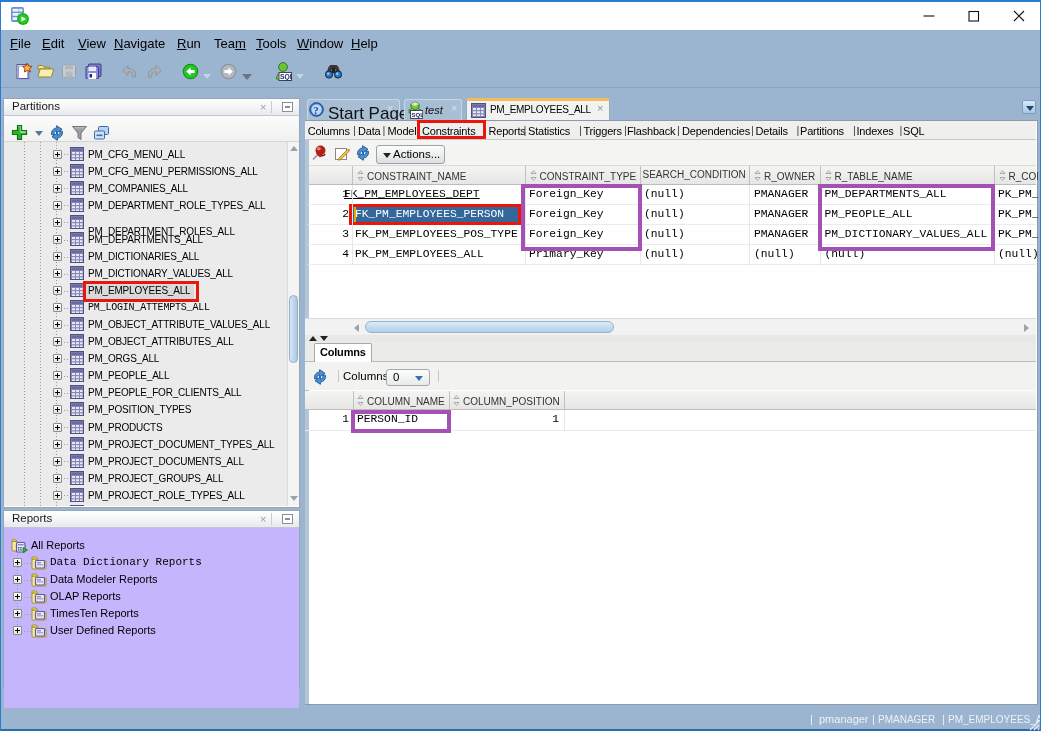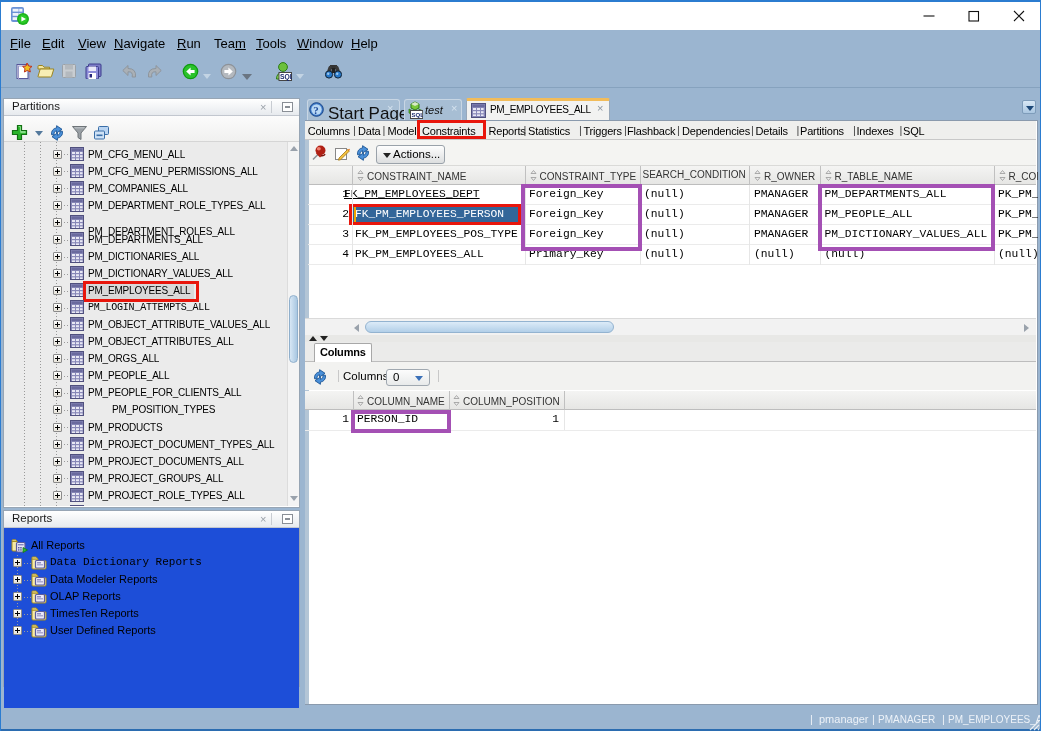--- a/index.html
+++ b/index.html
@@ -447,21 +447,21 @@
             <rect x="6" y="5" width="3" height="2"></rect>
             <rect x="10" y="5" width="2.6" height="2"></rect>
 <rect x="2" y="8.2" width="3" height="2"></rect>
             <rect x="6" y="8.2" width="3" height="2"></rect>
             <rect x="10" y="8.2" width="2.6" height="2"></rect>
 <rect x="2" y="11.4" width="3" height="1.6"></rect>
             <rect x="6" y="11.4" width="3" height="1.6"></rect>
             <rect x="10" y="11.4" width="2.6" height="1.6"></rect>
 </g>
         </svg>
-<div class="trow" style="left:84px;top:262.4px;margin-left:24px;">PM_POSITION_TYPES</div>
+<div class="trow" style="left:84px;top:262.4px;">PM_POSITION_TYPES</div>
 <div class="pbox" style="left:49px;top:280.5px;"></div>
 <div class="hguide" style="left:60px;top:285.0px;width:8px;"></div>
 <svg class="abs" style="left:66px;top:277.5px" width="15" height="15" viewBox="0 0 15 15">
 <rect x="0.5" y="0.5" width="13" height="13" fill="#8888b8" stroke="#50507e"></rect>
 <rect x="1.5" y="1.5" width="11" height="2.6" fill="#6a6a9e"></rect>
 <g fill="#e8e8f4">
 <rect x="2" y="5" width="3" height="2"></rect>
             <rect x="6" y="5" width="3" height="2"></rect>
             <rect x="10" y="5" width="2.6" height="2"></rect>
 <rect x="2" y="8.2" width="3" height="2"></rect>
@@ -569,21 +569,21 @@
  <div class="tri" style="left:2px;top:354px;border-left:4px solid transparent;border-right:4px solid transparent;border-top:5px solid #9aa2ac;"></div>
 </div>
 </div>
 <div class="panel" style="left:2px;top:508px;width:297px;height:177px;">
  <div class="phead">
         <span class="t">Reports</span>
   <span class="phx" style="left:256px">×</span>
   <span style="position:absolute;left:267px;top:2px;width:1px;height:12px;background:#c8ccd2"></span>
   <span class="phm" style="left:278px"></span>
  </div>
- <div class="abs" style="left:0;top:17px;width:295px;height:180px;background:#1d4ed8;overflow:hidden;">
+ <div class="abs" style="left:0;top:17px;width:295px;height:180px;background:#c4b5fd;overflow:hidden;">
 <svg class="abs" style="left:7px;top:10px" width="17" height="16" viewBox="0 0 17 16">
 <path d="M1 4 L1 12 Q1 13 2 13 L13 13 L13 5.5 L7.5 5.5 L6 3.5 L1.8 3.5 Q1 3.5 1 4 Z" fill="#f5e9a8" stroke="#a98f1f"></path>
 <path d="M1 3.5 L1 2.4 Q1 1.8 1.8 1.8 L4.8 1.8 L6.2 3.5 Z" fill="#f0e09a" stroke="#a98f1f"></path>
 <rect x="5.5" y="4.5" width="8.5" height="9.5" rx="1" fill="#e8e6f8" stroke="#5b5b9e" stroke-width="1.2"></rect>
 <rect x="6.8" y="6" width="5.8" height="1.4" fill="#8585c0"></rect>
 <g fill="#5b5b9e">
             <rect x="7" y="9" width="1.5" height="1.5"></rect>
             <rect x="9.2" y="9" width="1.5" height="1.5"></rect>
 <rect x="7" y="11.2" width="1.5" height="1.5"></rect>
             <rect x="9.2" y="11.2" width="1.5" height="1.5"></rect>

